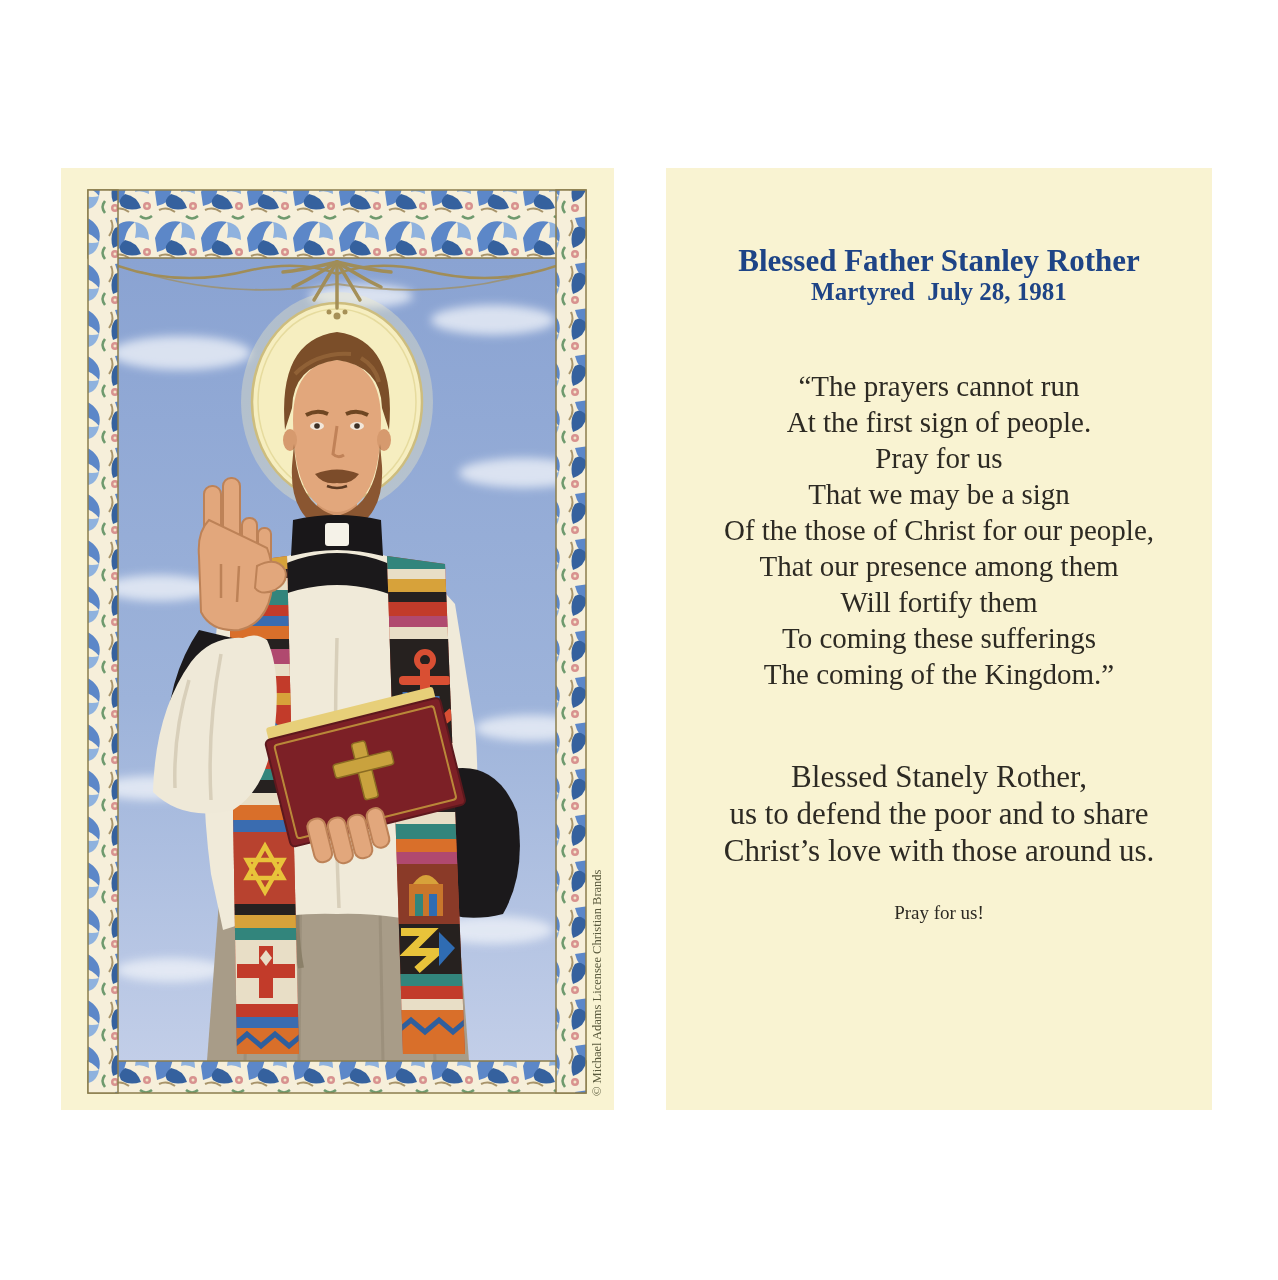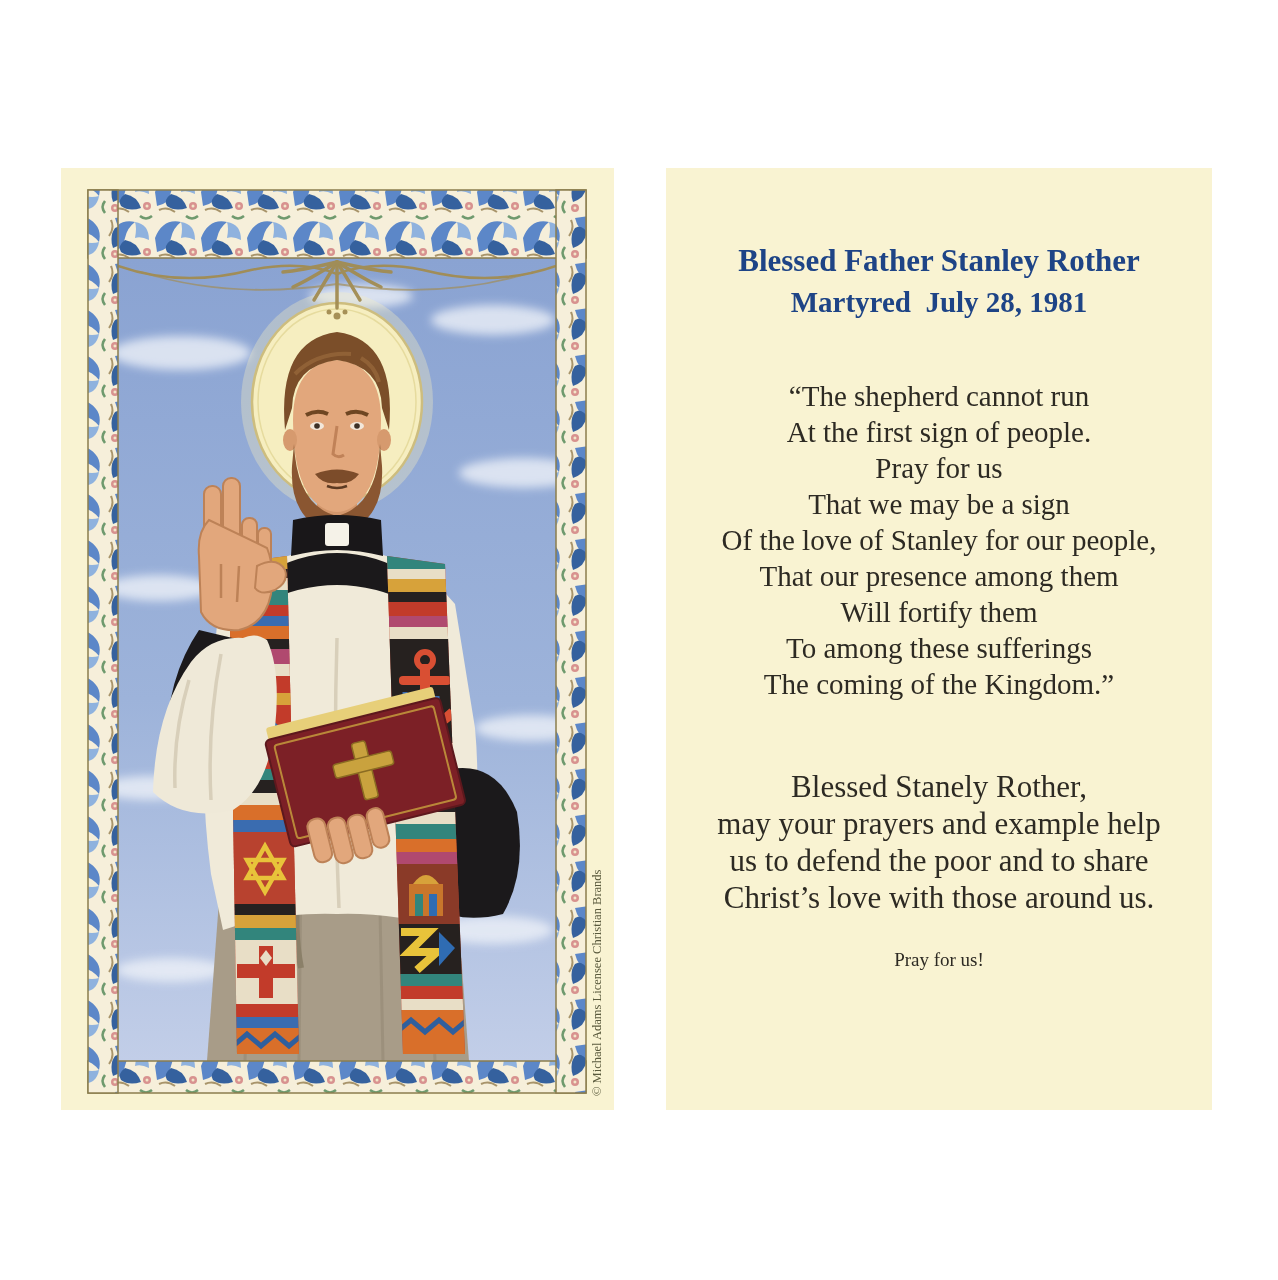--- a/index.html
+++ b/index.html
@@ -2,21 +2,21 @@
 <html><head>
 <meta charset="utf-8">
 <style>
   html,body{margin:0;padding:0;background:#ffffff;}
   .stage{position:relative;width:1278px;height:1280px;background:#ffffff;overflow:hidden;}
   .card{position:absolute;top:168px;height:942px;background:#f9f3d2;}
   .card.front{left:61px;width:553px;}
   .card.back{left:666px;width:546px;text-align:center;
     font-family:"Liberation Serif","DejaVu Serif",serif;color:#2d2a23;}
   .back-title{margin-top:76px;font-size:31px;line-height:34px;font-weight:bold;color:#1e4486;}
-  .back-subtitle{margin-top:10px;font-size:29px;line-height:28px;font-weight:bold;color:#1e4486;white-space:pre-wrap;}
+  .back-subtitle{margin-top:0;font-size:25px;line-height:28px;font-weight:bold;color:#1e4486;white-space:pre-wrap;}
   .quote{margin-top:62px;font-size:29px;line-height:36px;}
   .prayer{margin-top:66px;font-size:31px;line-height:37px;}
   .closing{margin-top:26px;font-size:19px;line-height:36px;}
   svg{display:block;}
 </style>
 </head>
 <body>
 
 <div class="stage">
 
@@ -277,33 +277,32 @@
 
       <text transform="translate(540 928) rotate(-90)" x="0" y="0" font-family="Liberation Serif, DejaVu Serif, serif" font-size="12.5" fill="#5a5a3d">© Michael Adams Licensee Christian Brands</text>
     </svg>
   </div>
 
   <div class="card back">
     <div class="back-title">Blessed Father Stanley Rother</div>
     <div class="back-subtitle">Martyred  July 28, 1981</div>
 
     <div class="quote">
-      <div>“The shepherd cannot run</div>
+      <div>“The prayers cannot run</div>
       <div>At the first sign of people.</div>
       <div>Pray for us</div>
       <div>That we may be a sign</div>
-      <div>Of the love of Stanley for our people,</div>
+      <div>Of the those of Christ for our people,</div>
       <div>That our presence among them</div>
       <div>Will fortify them</div>
-      <div>To among these sufferings</div>
+      <div>To coming these sufferings</div>
       <div>The coming of the Kingdom.”</div>
     </div>
 
     <div class="prayer">
       <div>Blessed Stanely Rother,</div>
-      <div>may your prayers and example help</div>
       <div>us to defend the poor and to share</div>
       <div>Christ’s love with those around us.</div>
     </div>
 
     <div class="closing">Pray for us!</div>
   </div>
 </div>
 
 </body></html>

